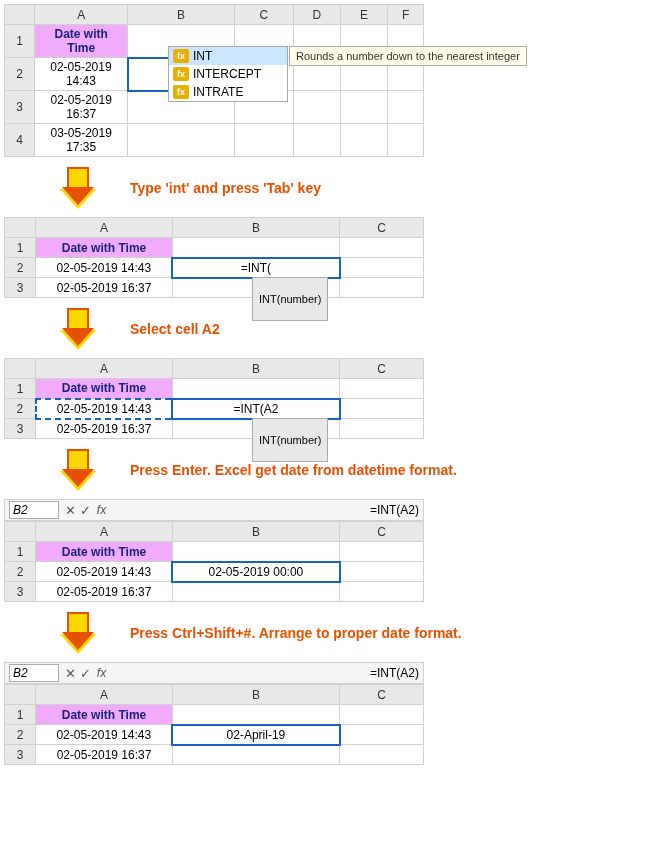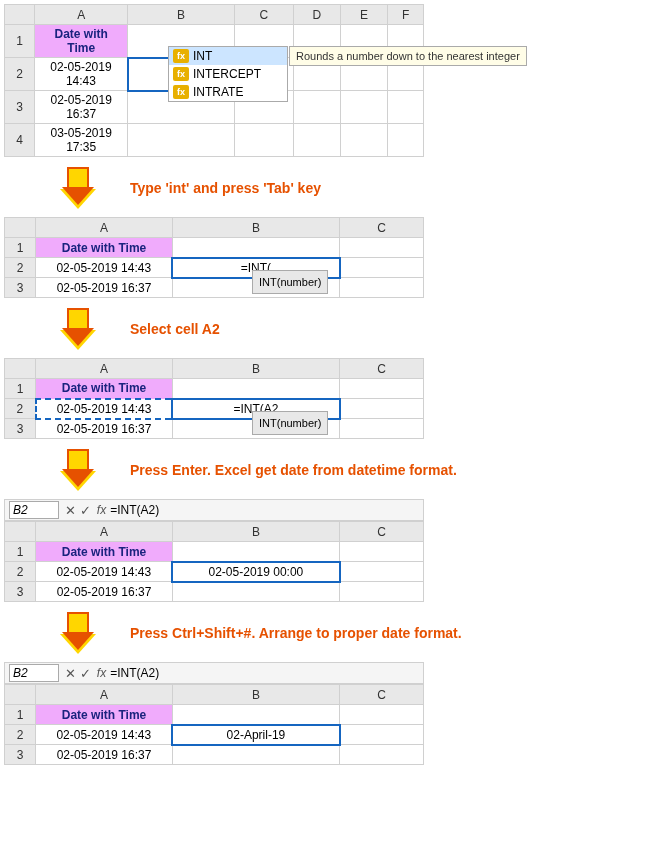--- a/index.html
+++ b/index.html
@@ -110,24 +110,24 @@
       border: 1px solid #aaa;
       padding: 3px 6px;
       font-size: 11px;
       color: #333;
       white-space: nowrap;
       z-index: 10;
     }
     .hint-box {
       background: #e8e8e8;
       border: 1px solid #aaa;
-      padding: 5px 6px;
+      padding: 15px 6px;
       font-size: 11px;
       display: inline-block;
-      margin-top: 11px;
+      margin-top: 18px;
     }
 
     
     .arrow-container {
       display: flex;
       align-items: center;
       margin: 6px 0 4px 60px;
       gap: 24px;
     }
     .arrow-shape {
@@ -192,20 +192,21 @@
       display: flex;
       gap: 4px;
       margin: 0 6px;
       color: #555;
       font-size: 13px;
     }
     .formula-content {
       flex: 1;
       font-size: 12px;
       color: #000;
+      text-align: right;
     }
     .fx-label {
       font-style: italic;
       font-size: 12px;
       color: #555;
       margin-right: 4px;
     }
 
     .grid-wrapper {
       position: relative;

